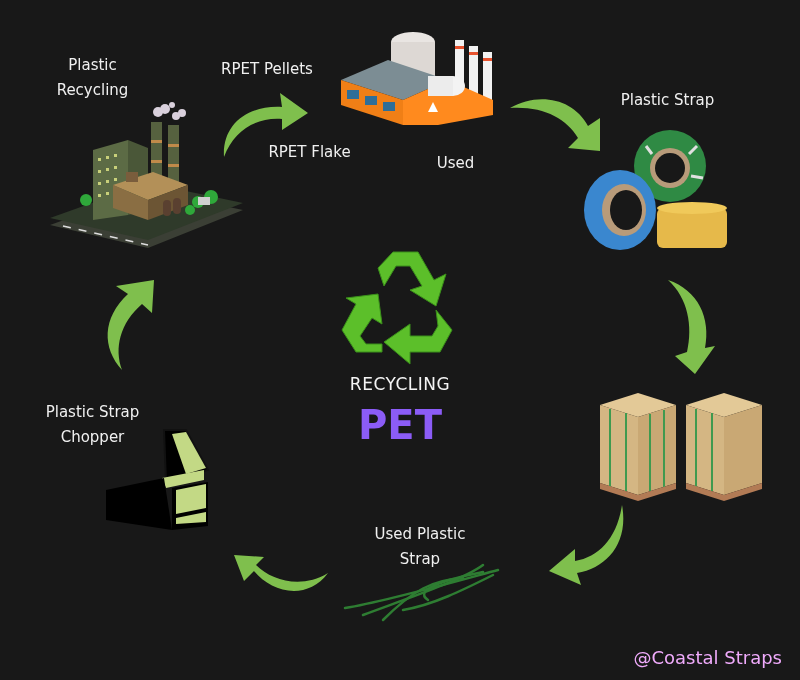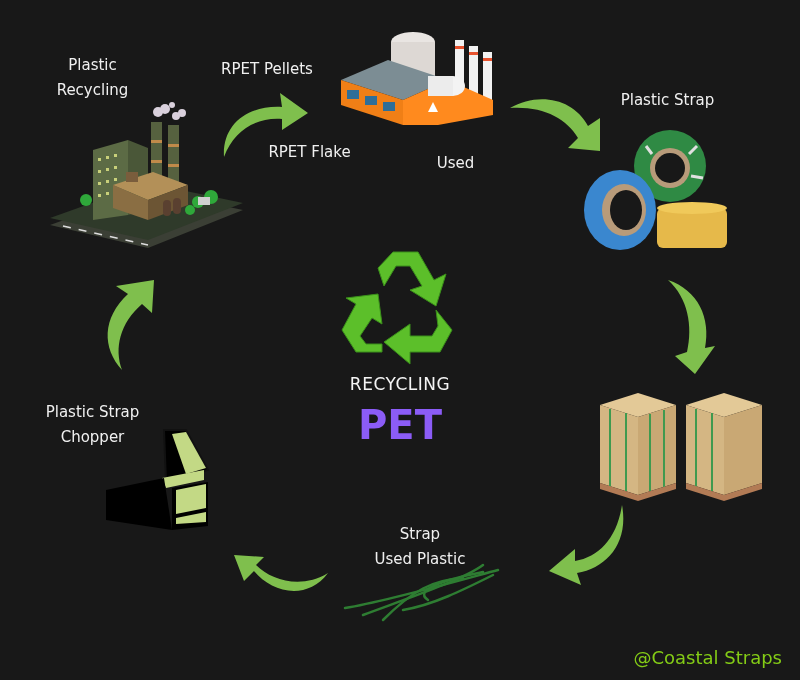--- a/index.html
+++ b/index.html
@@ -3,21 +3,21 @@
 <meta charset="utf-8">
 <style>
   html, body { margin:0; padding:0; }
   body { width:800px; height:680px; background:#181818; position:relative; overflow:hidden;
          font-family:"DejaVu Sans", sans-serif; color:#f2f2f2; }
   .lbl { position:absolute; text-align:center; font-size:15px; line-height:25px; color:#f0f0f0; white-space:nowrap; }
   .abs { position:absolute; }
   svg { display:block; overflow:visible; }
   .title-rec { position:absolute; left:330px; top:374px; width:140px; text-align:center; font-size:17px; color:#f4f4f4; letter-spacing:0.5px; }
   .title-pet { position:absolute; left:330px; top:394px; width:140px; text-align:center; font-size:40px; font-weight:bold; color:#8b5cf6;margin-top:8px; }
-  .watermark { position:absolute; right:18px; top:647px; font-size:18px; color:#84cc16; }
+  .watermark { position:absolute; right:18px; top:647px; font-size:18px; color:#f0abfc; }
 </style>
 </head>
 <body>
 
 <div class="lbl" style="left:40px; top:53px; width:105px;">
   <div>Plastic</div>
   <div>Recycling</div>
 </div>
 <div class="abs" style="left:48px; top:100px;">
   <svg width="200" height="150" viewBox="0 0 200 150">
@@ -172,22 +172,22 @@
   </svg>
 </div>
 
 <div class="abs" style="left:547px; top:503px;">
   <svg width="80" height="85" viewBox="0 0 80 85">
     <path d="M75,2 C82,40 60,65 30,70 L34,82 L2,68 L28,46 L28,58 C52,54 70,35 75,2 Z" fill="#7fbf4d"></path>
   </svg>
 </div>
 
 <div class="lbl" style="left:360px; top:522px; width:120px;">
+  <div>Used Plastic</div>
   <div>Strap</div>
-  <div>Used Plastic</div>
 </div>
 <div class="abs" style="left:343px; top:560px;">
   <svg width="160" height="65" viewBox="0 0 160 65">
     <g fill="none" stroke="#2e7d32" stroke-width="2.5" stroke-linecap="round">
       <path d="M2,48 C40,42 100,25 155,10"></path>
       <path d="M20,55 C60,40 120,20 140,5"></path>
       <path d="M40,60 C70,30 90,20 120,18"></path>
       <path d="M85,40 C70,30 100,20 140,12"></path>
       <path d="M60,50 C90,45 120,30 150,15"></path>
     </g>

